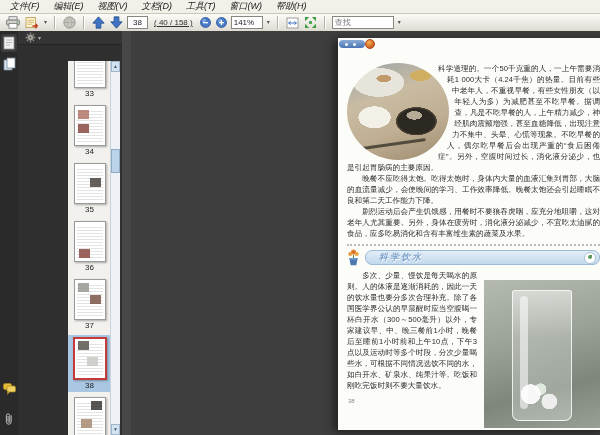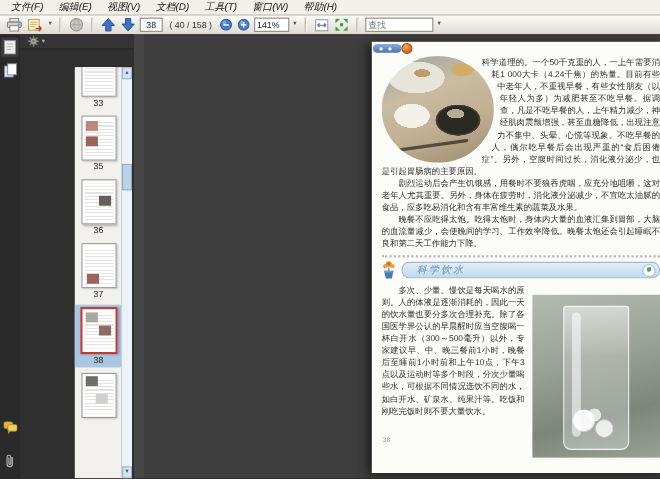--- a/index.html
+++ b/index.html
@@ -13,21 +13,21 @@
 
   
   .toolbar{position:absolute;top:14px;left:0;right:0;height:17px;
     background:linear-gradient(#fcfbf8,#dedbd2);border-bottom:1px solid #8f8d84;
     display:flex;align-items:center;padding:0 5px;gap:3px;}
   .tb-btn{display:flex;align-items:center;justify-content:center;height:15px;padding:0 1px;border-radius:2px;}
   .sep{width:1px;height:13px;background:#b3b0a6;border-right:1px solid #ffffff;margin:0 3px;}
   .caret{font-size:6px;color:#555;line-height:15px;padding:0 1px;}
   .tb-input{height:11px;border:1px solid #8a887e;background:#fff;font-size:8px;
     font-family:"Liberation Sans",sans-serif;padding:0 2px;color:#222;}
-  .page-count{font-size:8px;color:#333;padding:0 3px;white-space:nowrap;}
+  .page-count{font-size:8px;color:#333;padding:0 3px;white-space:nowrap;text-decoration:underline;}
   .find-input{width:56px;color:#888;}
 
   
   .tabstrip{position:absolute;left:0;top:31px;bottom:0;width:18px;background:#2a2a2a;
     border-right:1px solid #1c1c1c;}
   .strip-tab{width:16px;height:18px;display:flex;align-items:center;justify-content:center;margin:3px auto 2px;}
   .strip-tab.active{background:#3c3c3c;border-radius:2px;}
   .strip-bottom{position:absolute;bottom:5px;left:0;right:0;display:flex;flex-direction:column;gap:7px;align-items:center;}
 
   
@@ -75,21 +75,21 @@
     box-shadow:-4px 2px 9px rgba(0,0,0,.5);}
   .page-ornament{position:absolute;left:1px;top:1px;width:36px;height:10px;}
   .orn-pill{position:absolute;left:0;top:1px;width:26px;height:8px;border-radius:4px;
     background:linear-gradient(#8cacd8,#4a74b4);}
   .orn-dot{position:absolute;top:3.5px;width:3px;height:3px;border-radius:50%;background:#fff;}
   .orn-dot.d1{left:6px;}.orn-dot.d2{left:14px;}
   .orn-ball{position:absolute;right:0;top:0;width:10px;height:10px;border-radius:50%;
     background:radial-gradient(circle at 35% 30%,#f5b050,#d06020 70%);border:1px solid #a84818;box-sizing:border-box;}
 
   .page-inner{position:absolute;left:9px;right:6px;top:13px;bottom:0;}
-  .page-text{font-size:7.6px;line-height:11px;color:#2d2d2d;text-align:justify;}
+  .page-text{font-size:7.6px;line-height:11px;color:#2d2d2d;text-align:justify;margin-top:12px;}
   .page-text p{margin:0;text-indent:2em;}
   .page-text p.no-indent{text-indent:0;}
 
   .food-photo{float:left;width:102px;height:97px;border-radius:50%;shape-outside:circle(51%);
     margin:0 7px 2px 0;
     background:
       radial-gradient(ellipse 13px 7px at 66% 54%,#b5ab97 60%,rgba(0,0,0,0) 61%),
       radial-gradient(ellipse 29px 20px at 68% 60%,#2c2822 62%,#55493c 70%,rgba(0,0,0,0) 71%),
       radial-gradient(ellipse 25px 17px at 27% 56%,#f3f0e8 64%,rgba(0,0,0,0) 65%),
       radial-gradient(ellipse 17px 9px at 72% 13%,#d2ae62 60%,rgba(0,0,0,0) 61%),
@@ -268,20 +268,24 @@
       <span class="opts-caret">▾</span>
     </div>
     <div class="thumbs">
       <div class="thumb-list">
           <div class="thumb-item">
           <div class="thumb-page"></div>
           <div class="thumb-label">33</div>
         </div>
           <div class="thumb-item">
           <div class="thumb-page"></div>
+          <div class="thumb-label">34</div>
+        </div>
+          <div class="thumb-item">
+          <div class="thumb-page"></div>
           <div class="thumb-label">35</div>
         </div>
           <div class="thumb-item">
           <div class="thumb-page"></div>
           <div class="thumb-label">36</div>
         </div>
           <div class="thumb-item">
           <div class="thumb-page"></div>
           <div class="thumb-label">37</div>
         </div>
@@ -311,22 +315,22 @@
         <span class="orn-pill"></span>
         <span class="orn-dot d1"></span>
         <span class="orn-dot d2"></span>
         <span class="orn-ball"></span>
       </div>
 
       <div class="page-inner">
         <div class="page-text">
           <div class="food-photo"></div>
           <p class="no-indent">科学道理的。一个50千克重的人，一上午需要消耗1 000大卡（4.24千焦）的热量。目前有些中老年人，不重视早餐，有些女性朋友（以年轻人为多）为减肥甚至不吃早餐。据调查，凡是不吃早餐的人，上午精力减少，神经肌肉震颤增强，甚至血糖降低，出现注意力不集中、头晕、心慌等现象。不吃早餐的人，偶尔吃早餐后会出现严重的“食后困倦症”。另外，空腹时间过长，消化液分泌少，也是引起胃肠病的主要原因。</p>
+          <p>晚餐不应吃得太饱。吃得太饱时，身体内大量的血液汇集到胃部，大脑的血流量减少，会使晚间的学习、工作效率降低。晚餐太饱还会引起睡眠不良和第二天工作能力下降。</p>
           <p>剧烈运动后会产生饥饿感，用餐时不要狼吞虎咽，应充分地咀嚼，这对老年人尤其重要。另外，身体在疲劳时，消化液分泌减少，不宜吃太油腻的食品，应多吃易消化和含有丰富维生素的蔬菜及水果。</p>
-          <p>晚餐不应吃得太饱。吃得太饱时，身体内大量的血液汇集到胃部，大脑的血流量减少，会使晚间的学习、工作效率降低。晚餐太饱还会引起睡眠不良和第二天工作能力下降。</p>
 
           <div class="dotted-sep"></div>
 
           <div class="section-head">
             <span class="ico">
               <svg width="13" height="17" viewBox="0 0 13 17">
                   <circle cx="6.5" cy="3" r="2.6" fill="#e8883a"></circle>
                   <circle cx="3.2" cy="5" r="1.9" fill="#e8983a"></circle>
                   <circle cx="9.8" cy="5" r="1.9" fill="#e8a23a"></circle>
                   <circle cx="6.5" cy="3" r="1" fill="#b85a1e"></circle>

